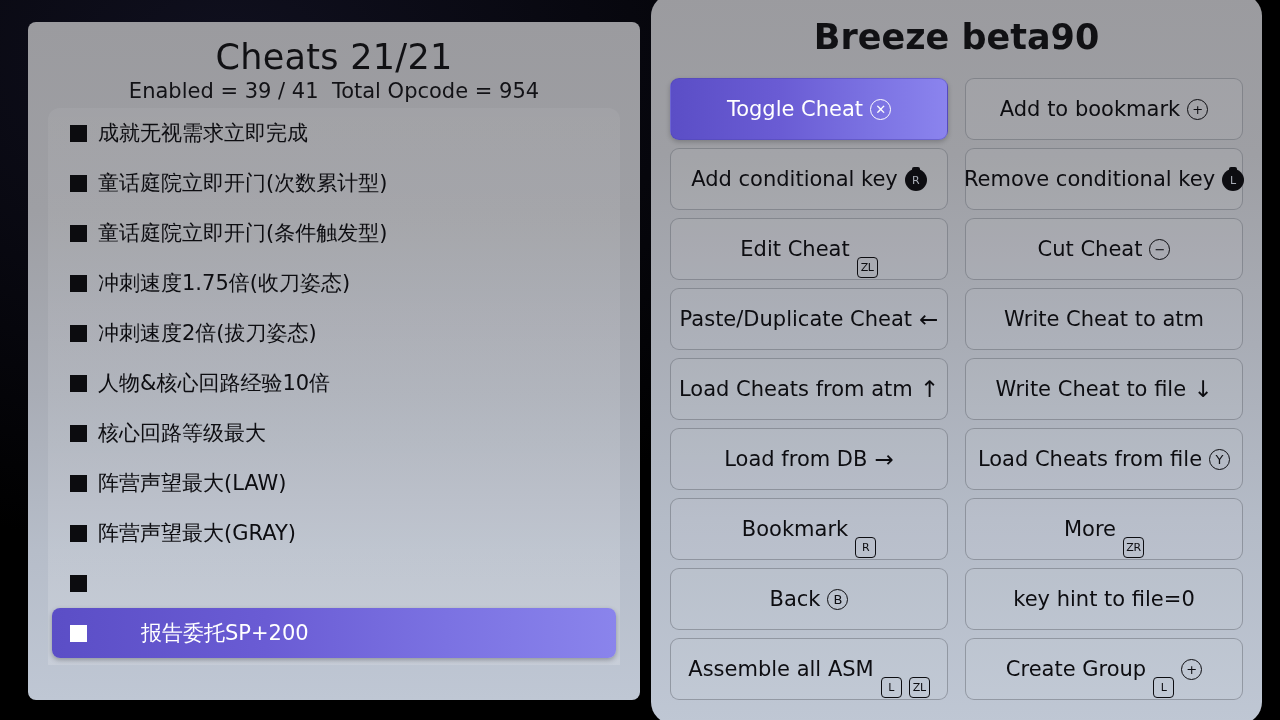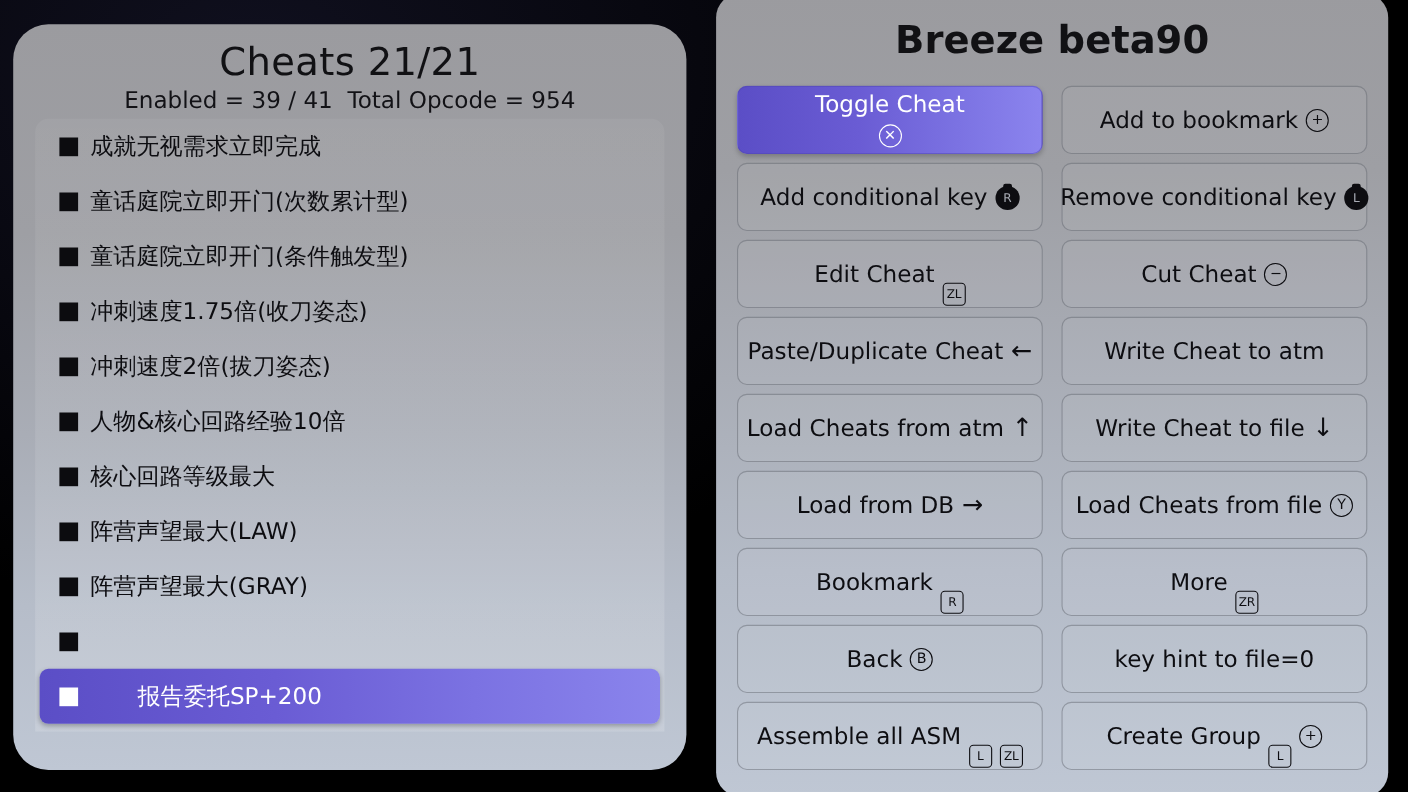--- a/index.html
+++ b/index.html
@@ -19,25 +19,25 @@
     height: 720px;
     background:
       radial-gradient(ellipse 900px 620px at 18% 8%, #10101f 0%, #07070e 45%, #000000 80%),
       radial-gradient(ellipse 700px 500px at 96% 4%, #1a1730 0%, #06060c 55%, #000000 85%),
       #000000;
   }
 
   
   #left-panel {
     position: absolute;
-    left: 12px;
+    left: 28px;
     top: 22px;
     width: 612px;
     height: 678px;
-    border-radius: 32px;
+    border-radius: 8px;
     background: linear-gradient(to bottom, #9b9b9f 0%, #9e9fa4 28%, #a9adb6 55%, #b6bdc9 78%, #bfc7d4 100%);
     overflow: hidden;
   }
 
   .panel-title {
     text-align: center;
     font-size: 35px;
     font-weight: 400;
     color: #111114;
     letter-spacing: 0.3px;
@@ -144,21 +144,20 @@
     color: #0d0d11;
     white-space: nowrap;
     line-height: 1;
   }
 
   .gbtn.primary {
     background: linear-gradient(to right, #5b4ec6 0%, #6a5cd4 40%, #7b72e2 72%, #8b84ee 100%);
     border: 1px solid rgba(80,70,180,0.5);
     color: #ffffff;
     box-shadow: 0 2px 5px rgba(0,0,0,0.22);
-    flex-direction: column;
   }
 
   .gbtn .btn-label { line-height: 1; }
 
   
   .icon { display: inline-flex; align-items: center; justify-content: center; flex: 0 0 auto; }
 
   .ic-circle {
     width: 21px; height: 21px;
     border: 1.7px solid currentColor;

